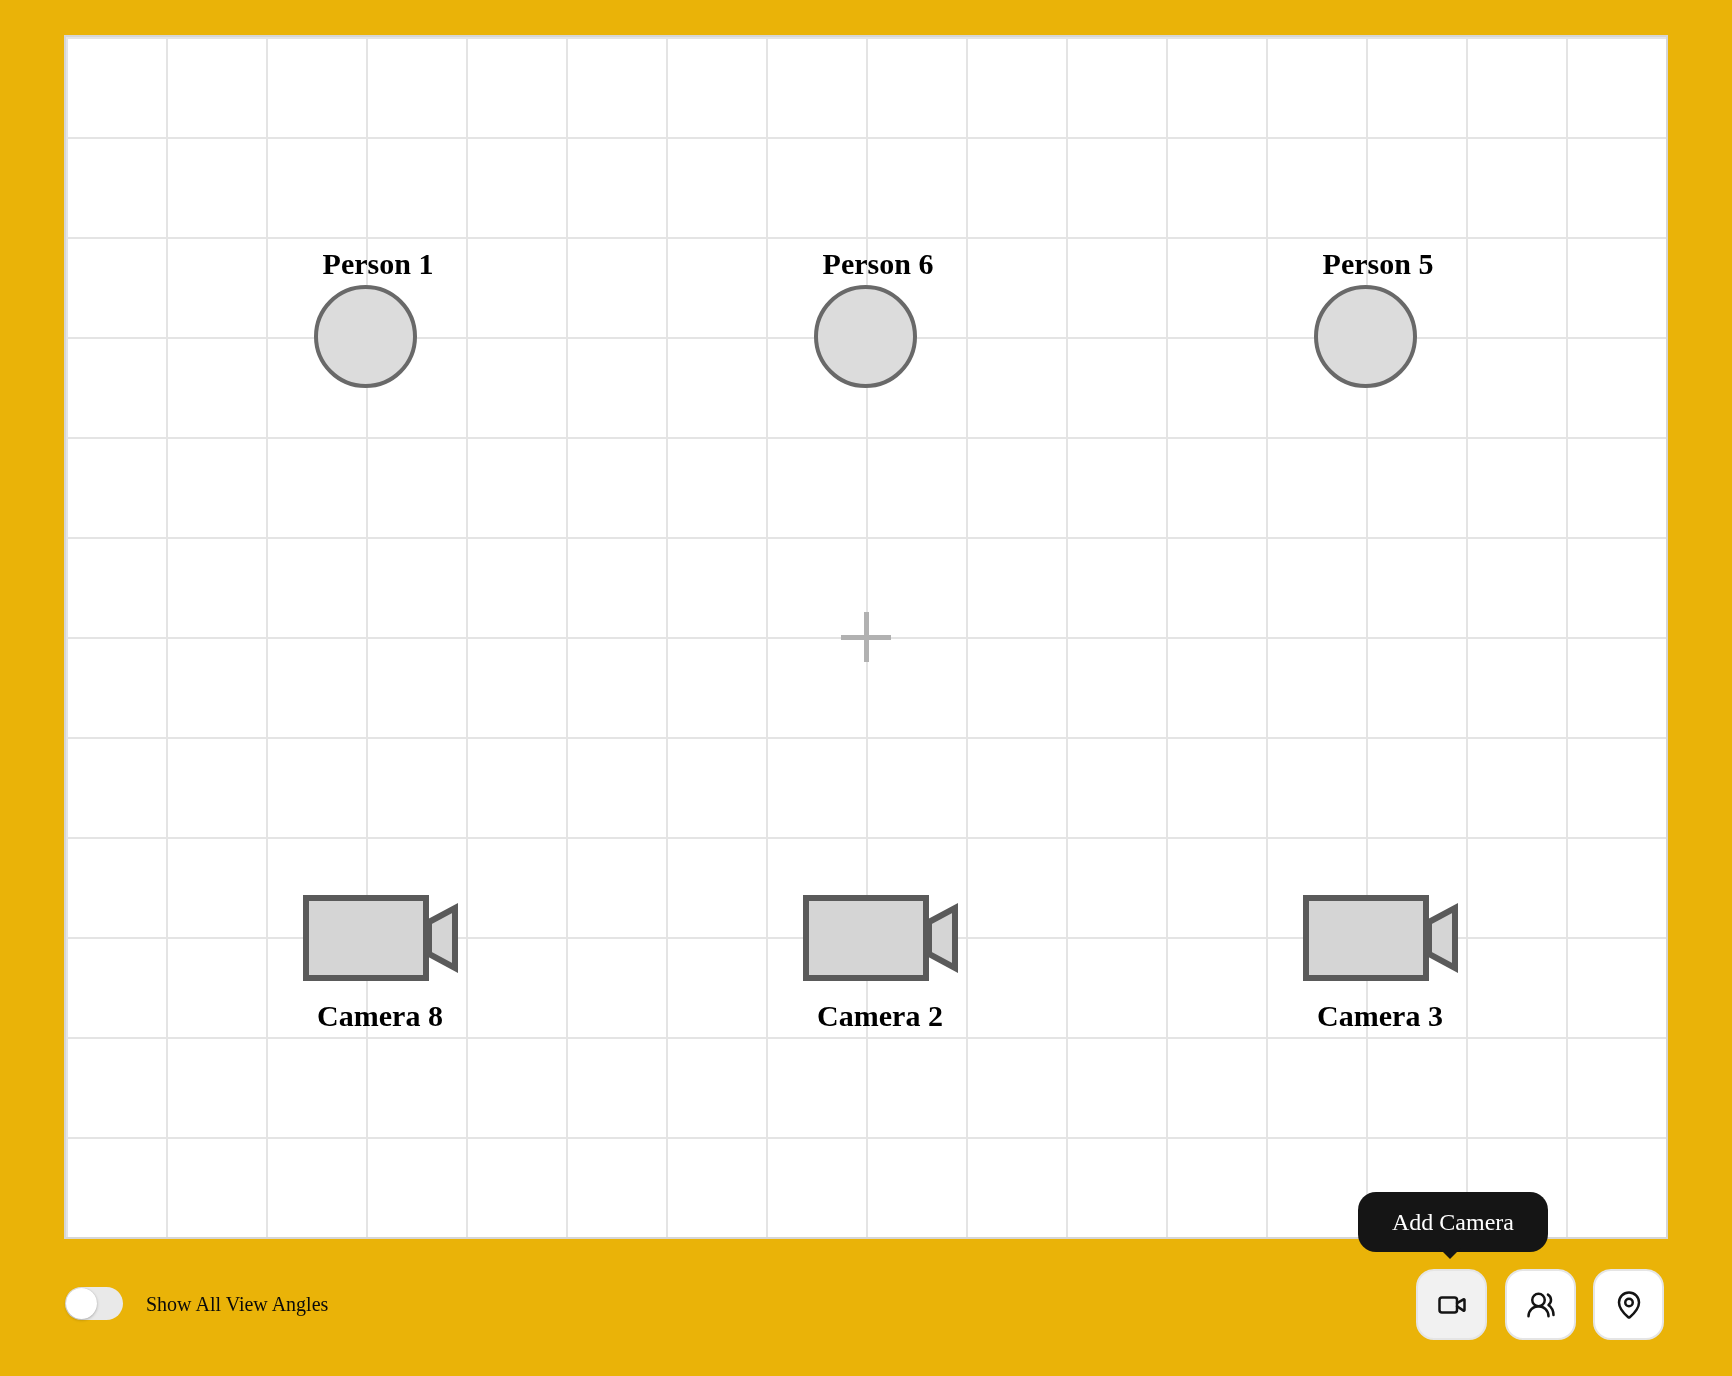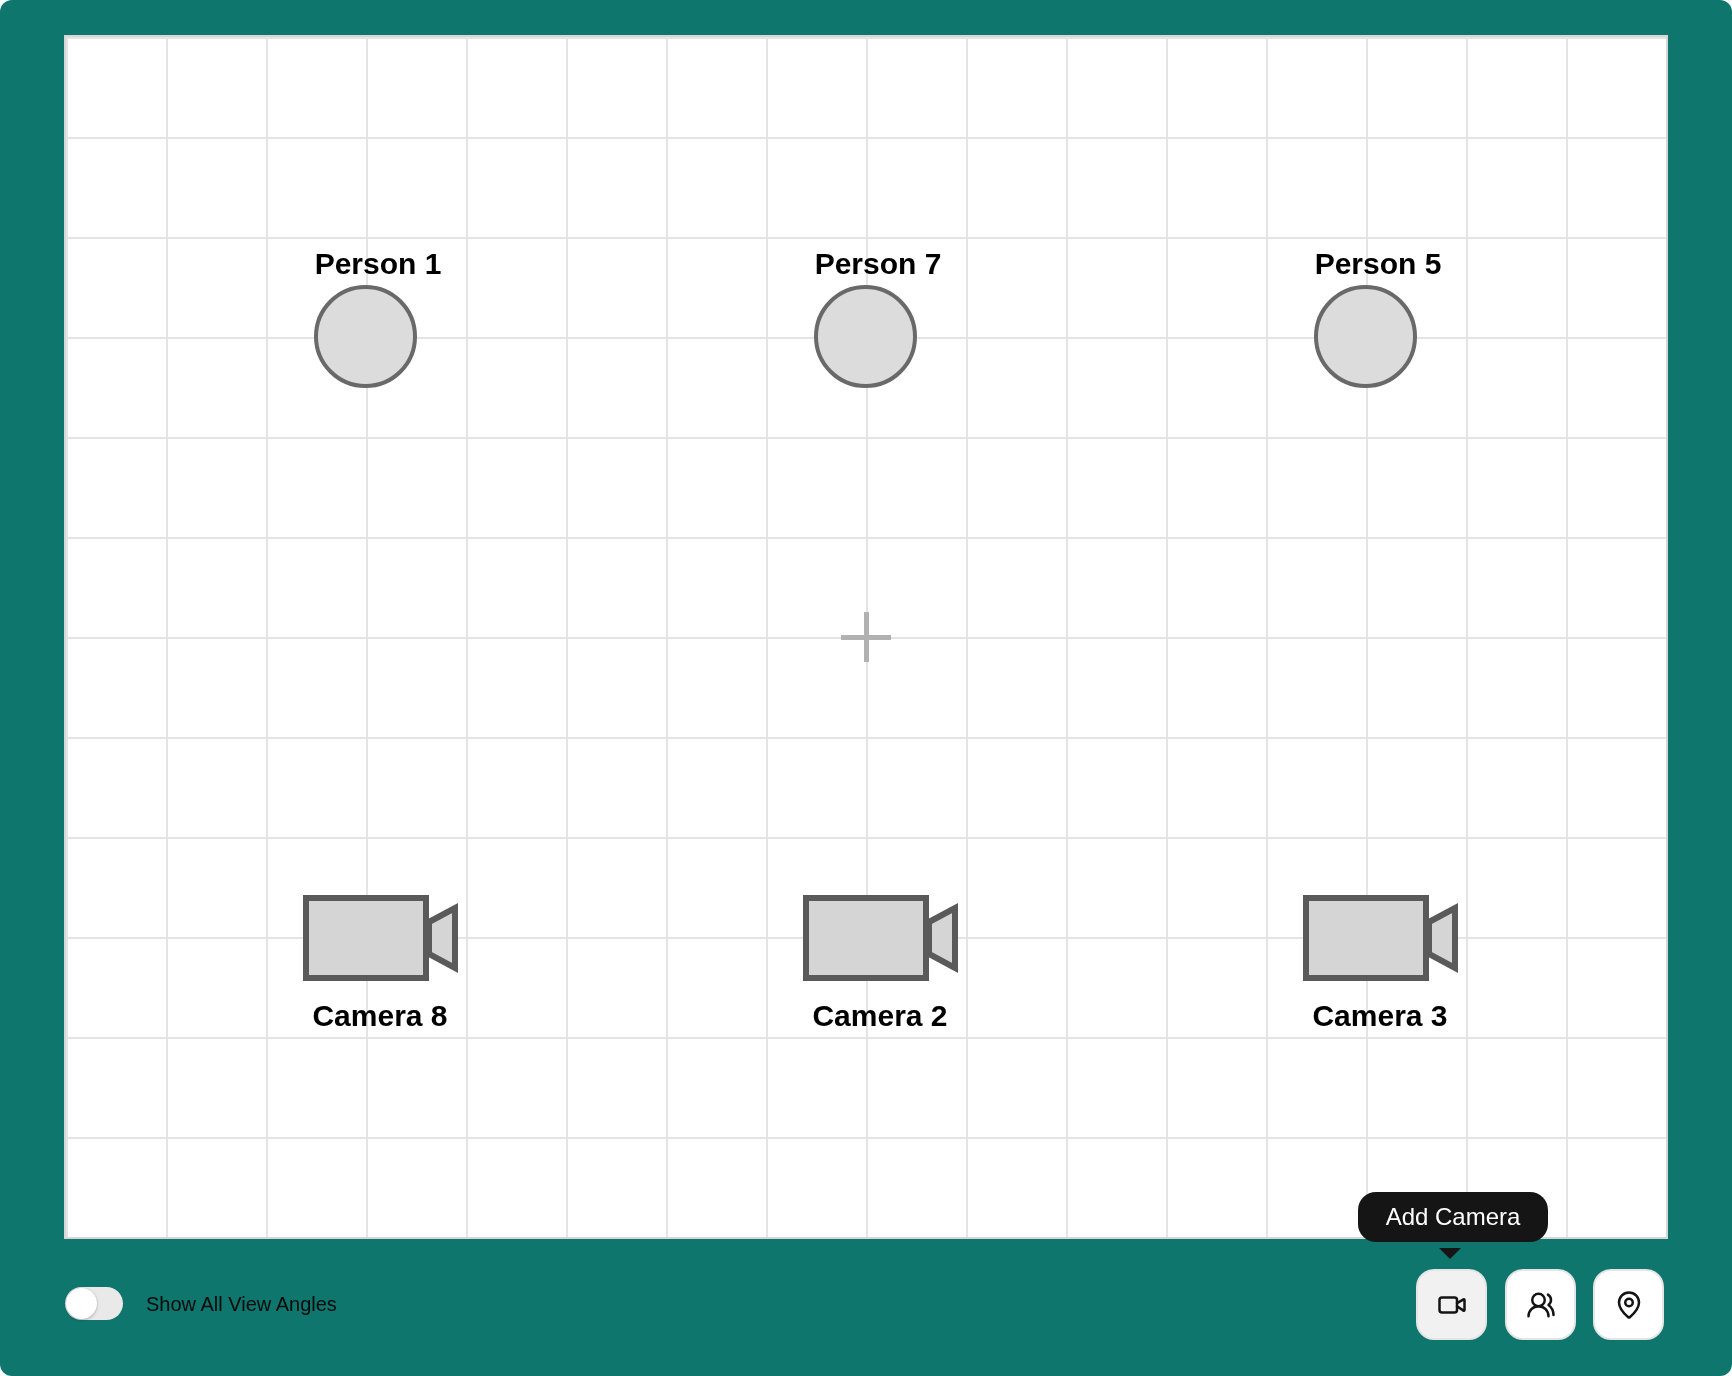--- a/index.html
+++ b/index.html
@@ -1,21 +1,20 @@
 <!DOCTYPE html>
 <html><head>
 <meta charset="utf-8">
 <style>
   html,body { margin:0; padding:0; background:#ffffff; }
   .stage {
     position:relative; width:1732px; height:1376px;
-    background:#0f766e; overflow:hidden;
-    font-family:Liberation Sans, sans-serif;
+    background:#eab308; overflow:hidden;
+    font-family:Liberation Serif, serif;
     color:#000;
-    border-radius:12px;
   }
   
   .canvas {
     position:absolute; left:64px; top:35px;
     width:1600px; height:1200px;
     border:2px solid #d6d6d6;
     background-color:#ffffff;
     background-image:
       linear-gradient(to right, #e4e4e4 2px, transparent 2px),
       linear-gradient(to bottom, #e4e4e4 2px, transparent 2px);
@@ -63,21 +62,21 @@
     box-sizing:border-box; cursor:pointer; padding:0;
   }
   .icon-button.active { background:#f1f1f1; }
   .icon-button svg { width:30px; height:30px; stroke:#141414; }
   #btn-add-camera { left:1416px; }
   #btn-add-person { left:1505px; }
   #btn-add-location { left:1593px; }
   
   .tooltip {
     position:absolute; left:1358px; top:1192px;
-    width:190px; height:50px; border-radius:18px;
+    width:190px; height:60px; border-radius:18px;
     background:#151515; color:#ffffff;
     display:flex; align-items:center; justify-content:center;
     font-size:24px;
   }
   .tooltip-arrow {
     position:absolute; left:81px; top:56px;
     width:0; height:0;
     border-left:11px solid transparent;
     border-right:11px solid transparent;
     border-top:11px solid #151515;
@@ -90,21 +89,21 @@
 
   <div class="canvas">
     <div class="cross-h"></div>
     <div class="cross-v"></div>
 
     <div class="entity person" style="left: 300px; top: 300px;">
       <div class="entity-label">Person 1</div>
       <div class="person-circle"></div>
     </div>
     <div class="entity person" style="left: 800px; top: 300px;">
-      <div class="entity-label">Person 7</div>
+      <div class="entity-label">Person 6</div>
       <div class="person-circle"></div>
     </div>
     <div class="entity person" style="left: 1300px; top: 300px;">
       <div class="entity-label">Person 5</div>
       <div class="person-circle"></div>
     </div>
 
     <div class="entity camera" style="left: 300px; top: 901px;">
       <svg class="camera-shape" width="158" height="88" viewBox="0 0 158 88">
         <rect x="4" y="4" width="120" height="80" fill="#d5d5d5" stroke="#5a5a5a" stroke-width="6"></rect>

